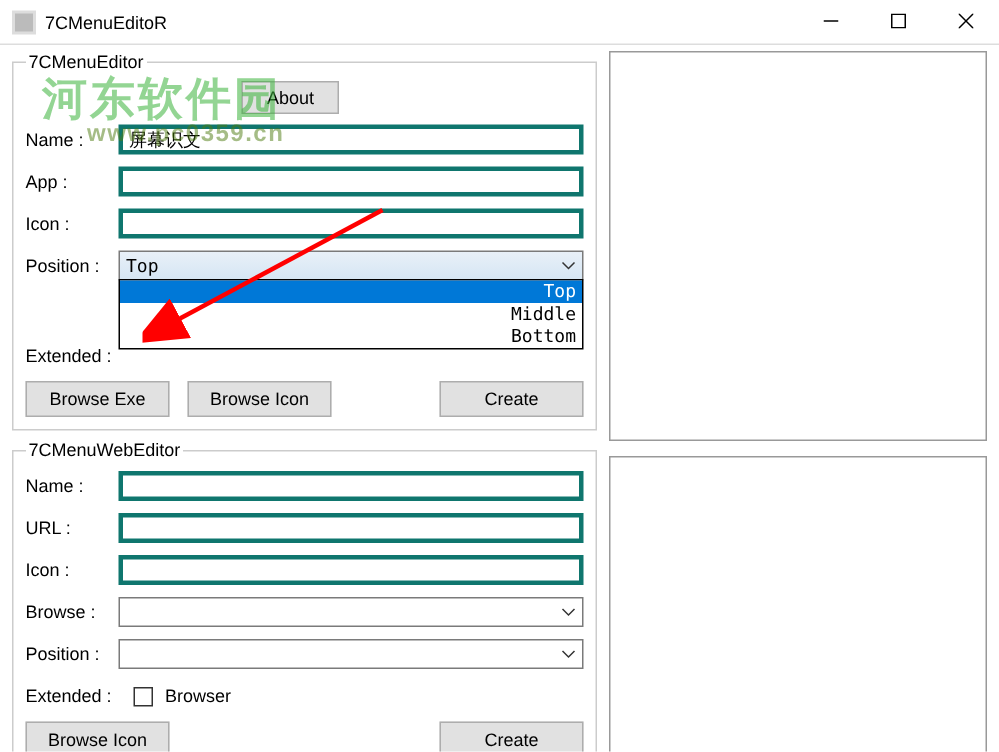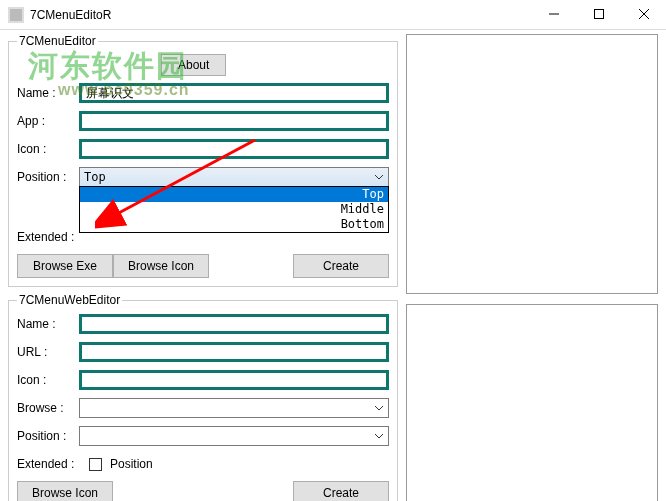--- a/index.html
+++ b/index.html
@@ -24,21 +24,21 @@
 .frow input[type=text] { flex: 1; height: 20px; border: 3px solid #0f766e; padding: 0 4px; font-size: 12px; }
 .aboutbtn { height: 22px; padding: 0 16px; border: 1px solid #adadad; background: #e1e1e1; font-size: 12px; }
 .combo-wrap { flex: 1; position: relative; text-align: right; }
 .combo { width: 100%; height: 20px; border: 1px solid #7a7a7a; background: linear-gradient(#e8f0f8,#d6e6f4); display: flex; align-items: center; padding: 0 4px; font-family: "SimSun", monospace; position: relative; }
 .combo-arrow { position: absolute; right: 4px; top: 3px; }
 .combo-arrow svg { width: 10px; height: 10px; }
 .dropdown { position: absolute; top: 19px; left: 0; right: 0; border: 1px solid #000; background: #fff; z-index: 20; font-family: "SimSun", monospace; }
 .dropdown-item { padding: 0 4px; height: 15px; line-height: 15px; }
 .dropdown-item.sel { background: #0078d7; color: #fff; }
 .checkbox { width: 13px; height: 13px; border: 1px solid #333; background: #fff; display: inline-block; }
-.btnrow { display: flex; }
+.btnrow { display: flex; gap: 12px; }
 .actbtn { height: 24px; padding: 0 10px; border: 1px solid #adadad; background: #e1e1e1; font-size: 12px; min-width: 96px; text-align: center; display: flex; align-items: center; justify-content: center; }
 .actbtn.right { margin-left: auto; min-width: 96px; }
 .preview { flex: 1; border: 1px solid #999; background: #fff; }
 .right-col .preview:first-child { height: 260px; flex: none; margin-bottom: 10px; }
 .arrow-overlay { position: absolute; left: 95px; top: 100px; z-index: 25; pointer-events: none; }
 </style>
 </head>
 <body>
 
 <div class="titlebar">
@@ -166,21 +166,21 @@
               <span></span>
               <span class="combo-arrow"><svg viewBox="0 0 10 10">
                     <polyline points="1,3 5,7 9,3" fill="none" stroke="#333" stroke-width="1"></polyline>
                   </svg></span>
             </div>
           </div>
         </div>
         <div class="frow">
           <span class="flabel" style="width:68px">Extended :</span>
           <span class="checkbox"></span>
-          <span style="margin-left:4px;">Position</span>
+          <span style="margin-left:4px;">Browser</span>
         </div>
         <div class="btnrow">
           <div class="actbtn">Browse Icon</div>
           <div class="actbtn right">Create</div>
         </div>
       </fieldset>
 
     </div>
 
     <div class="right-col">

